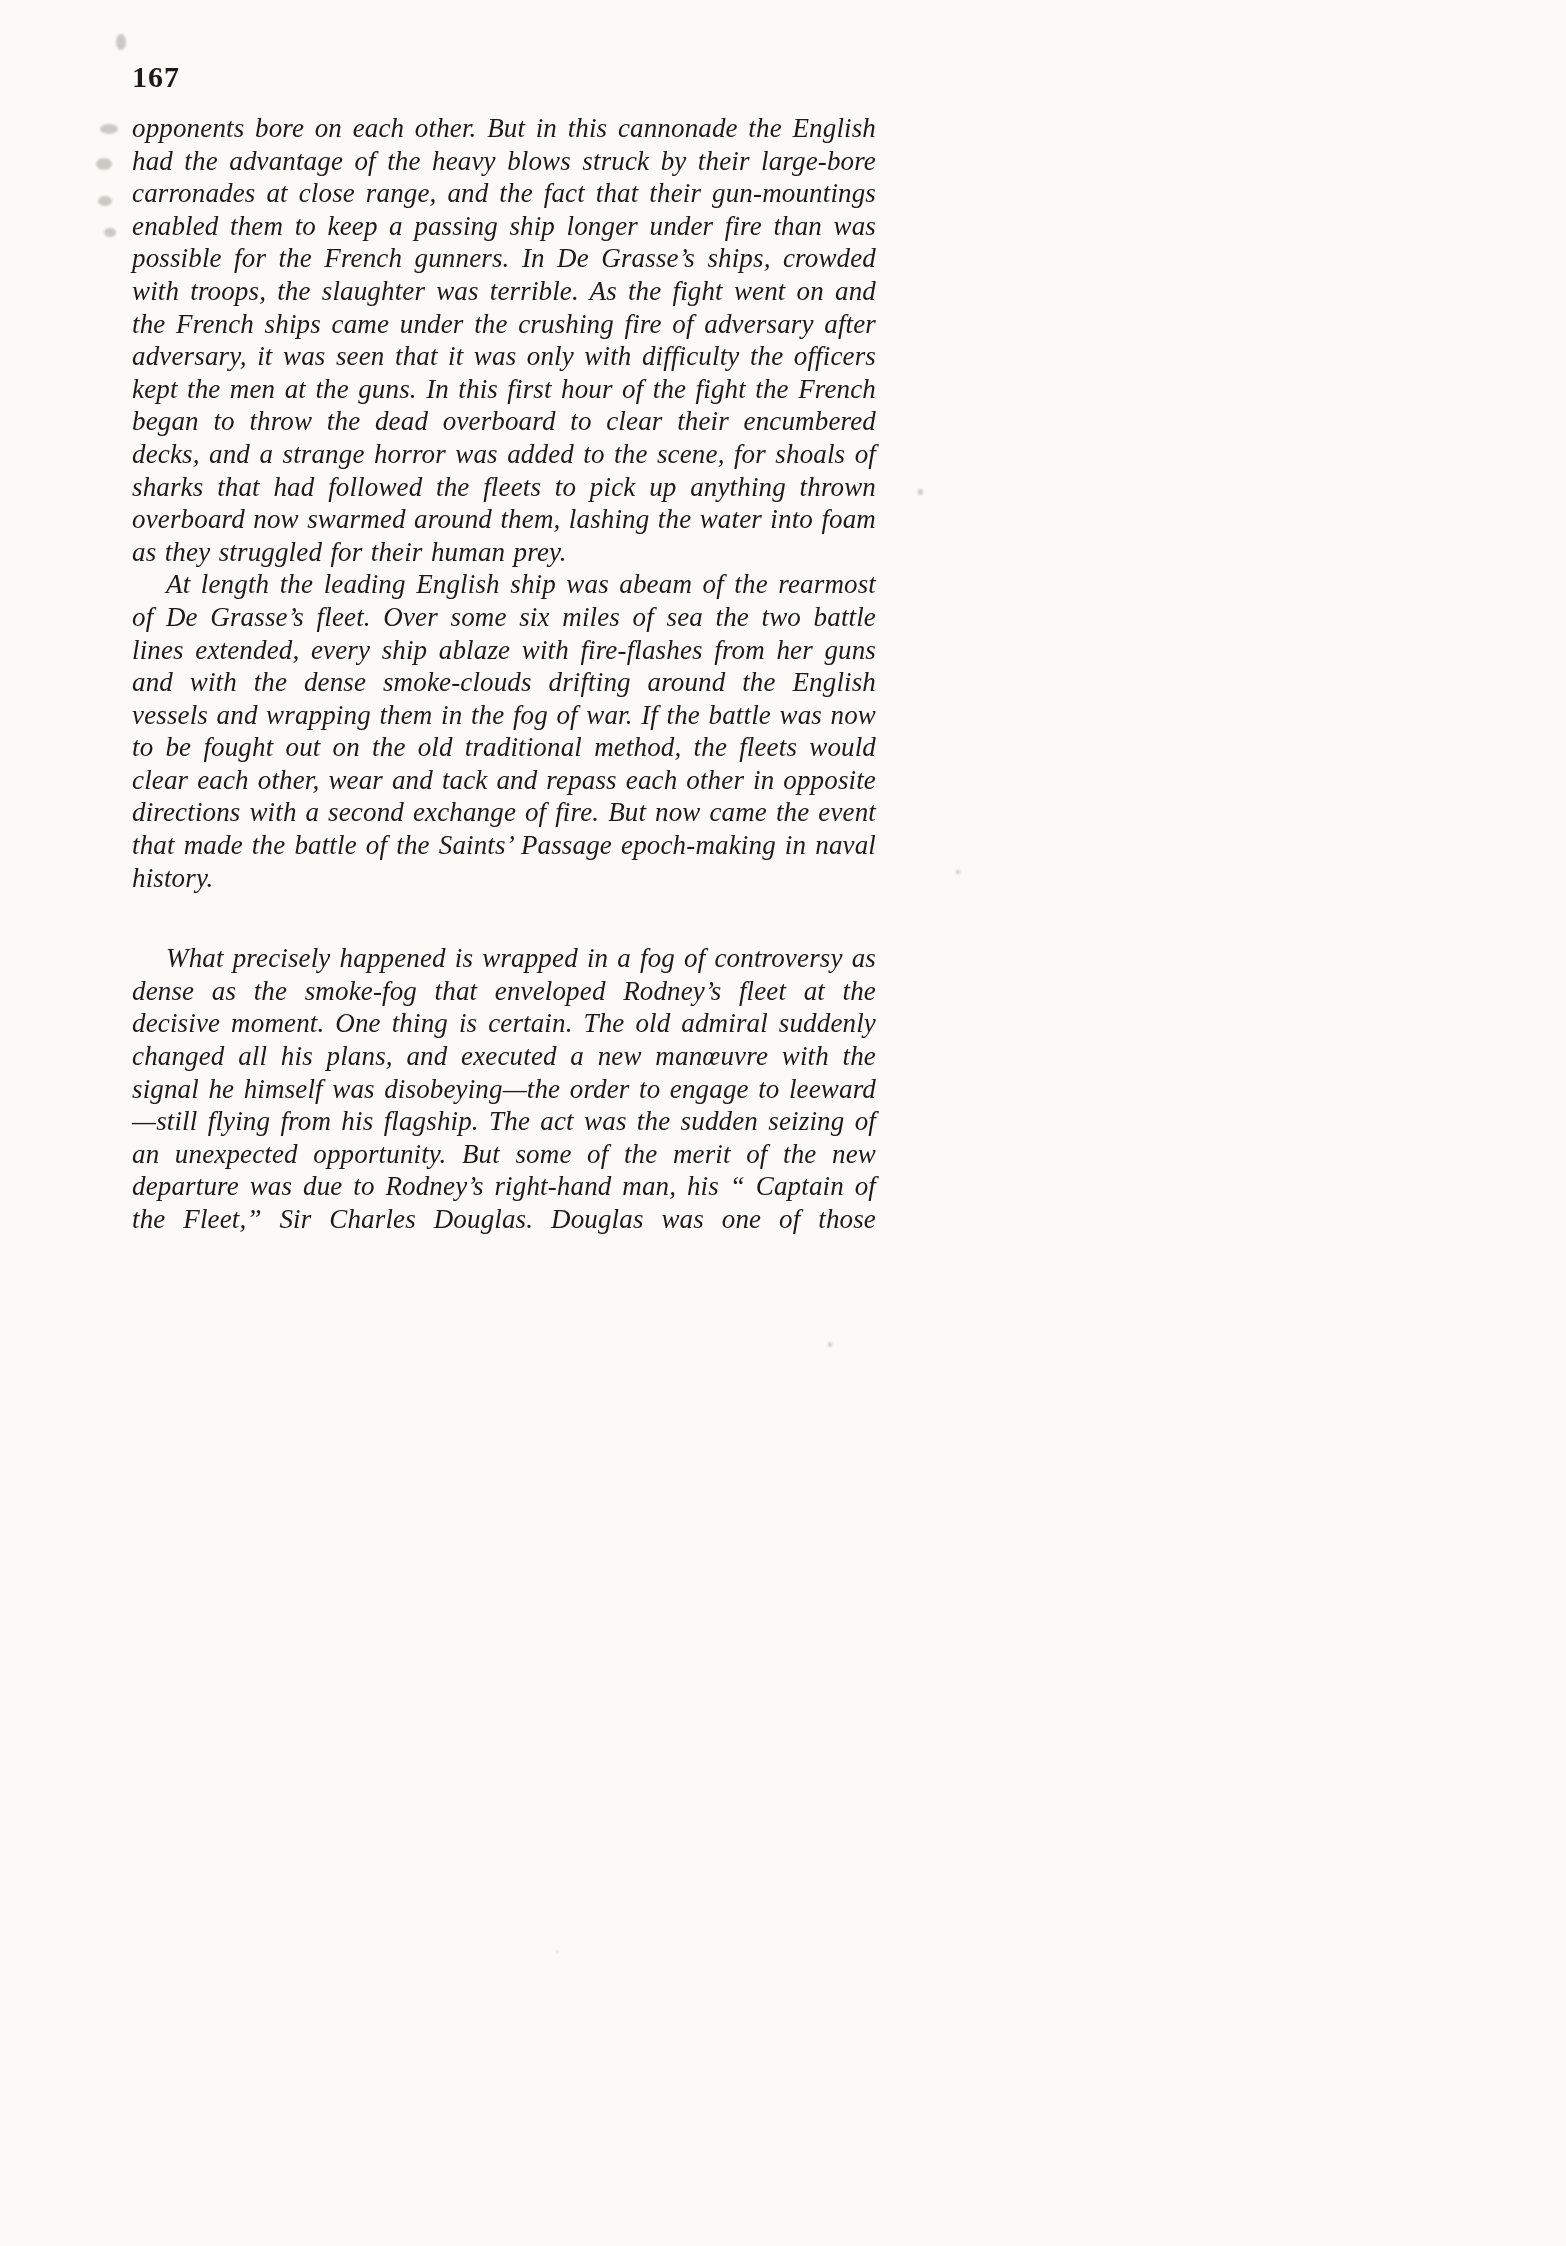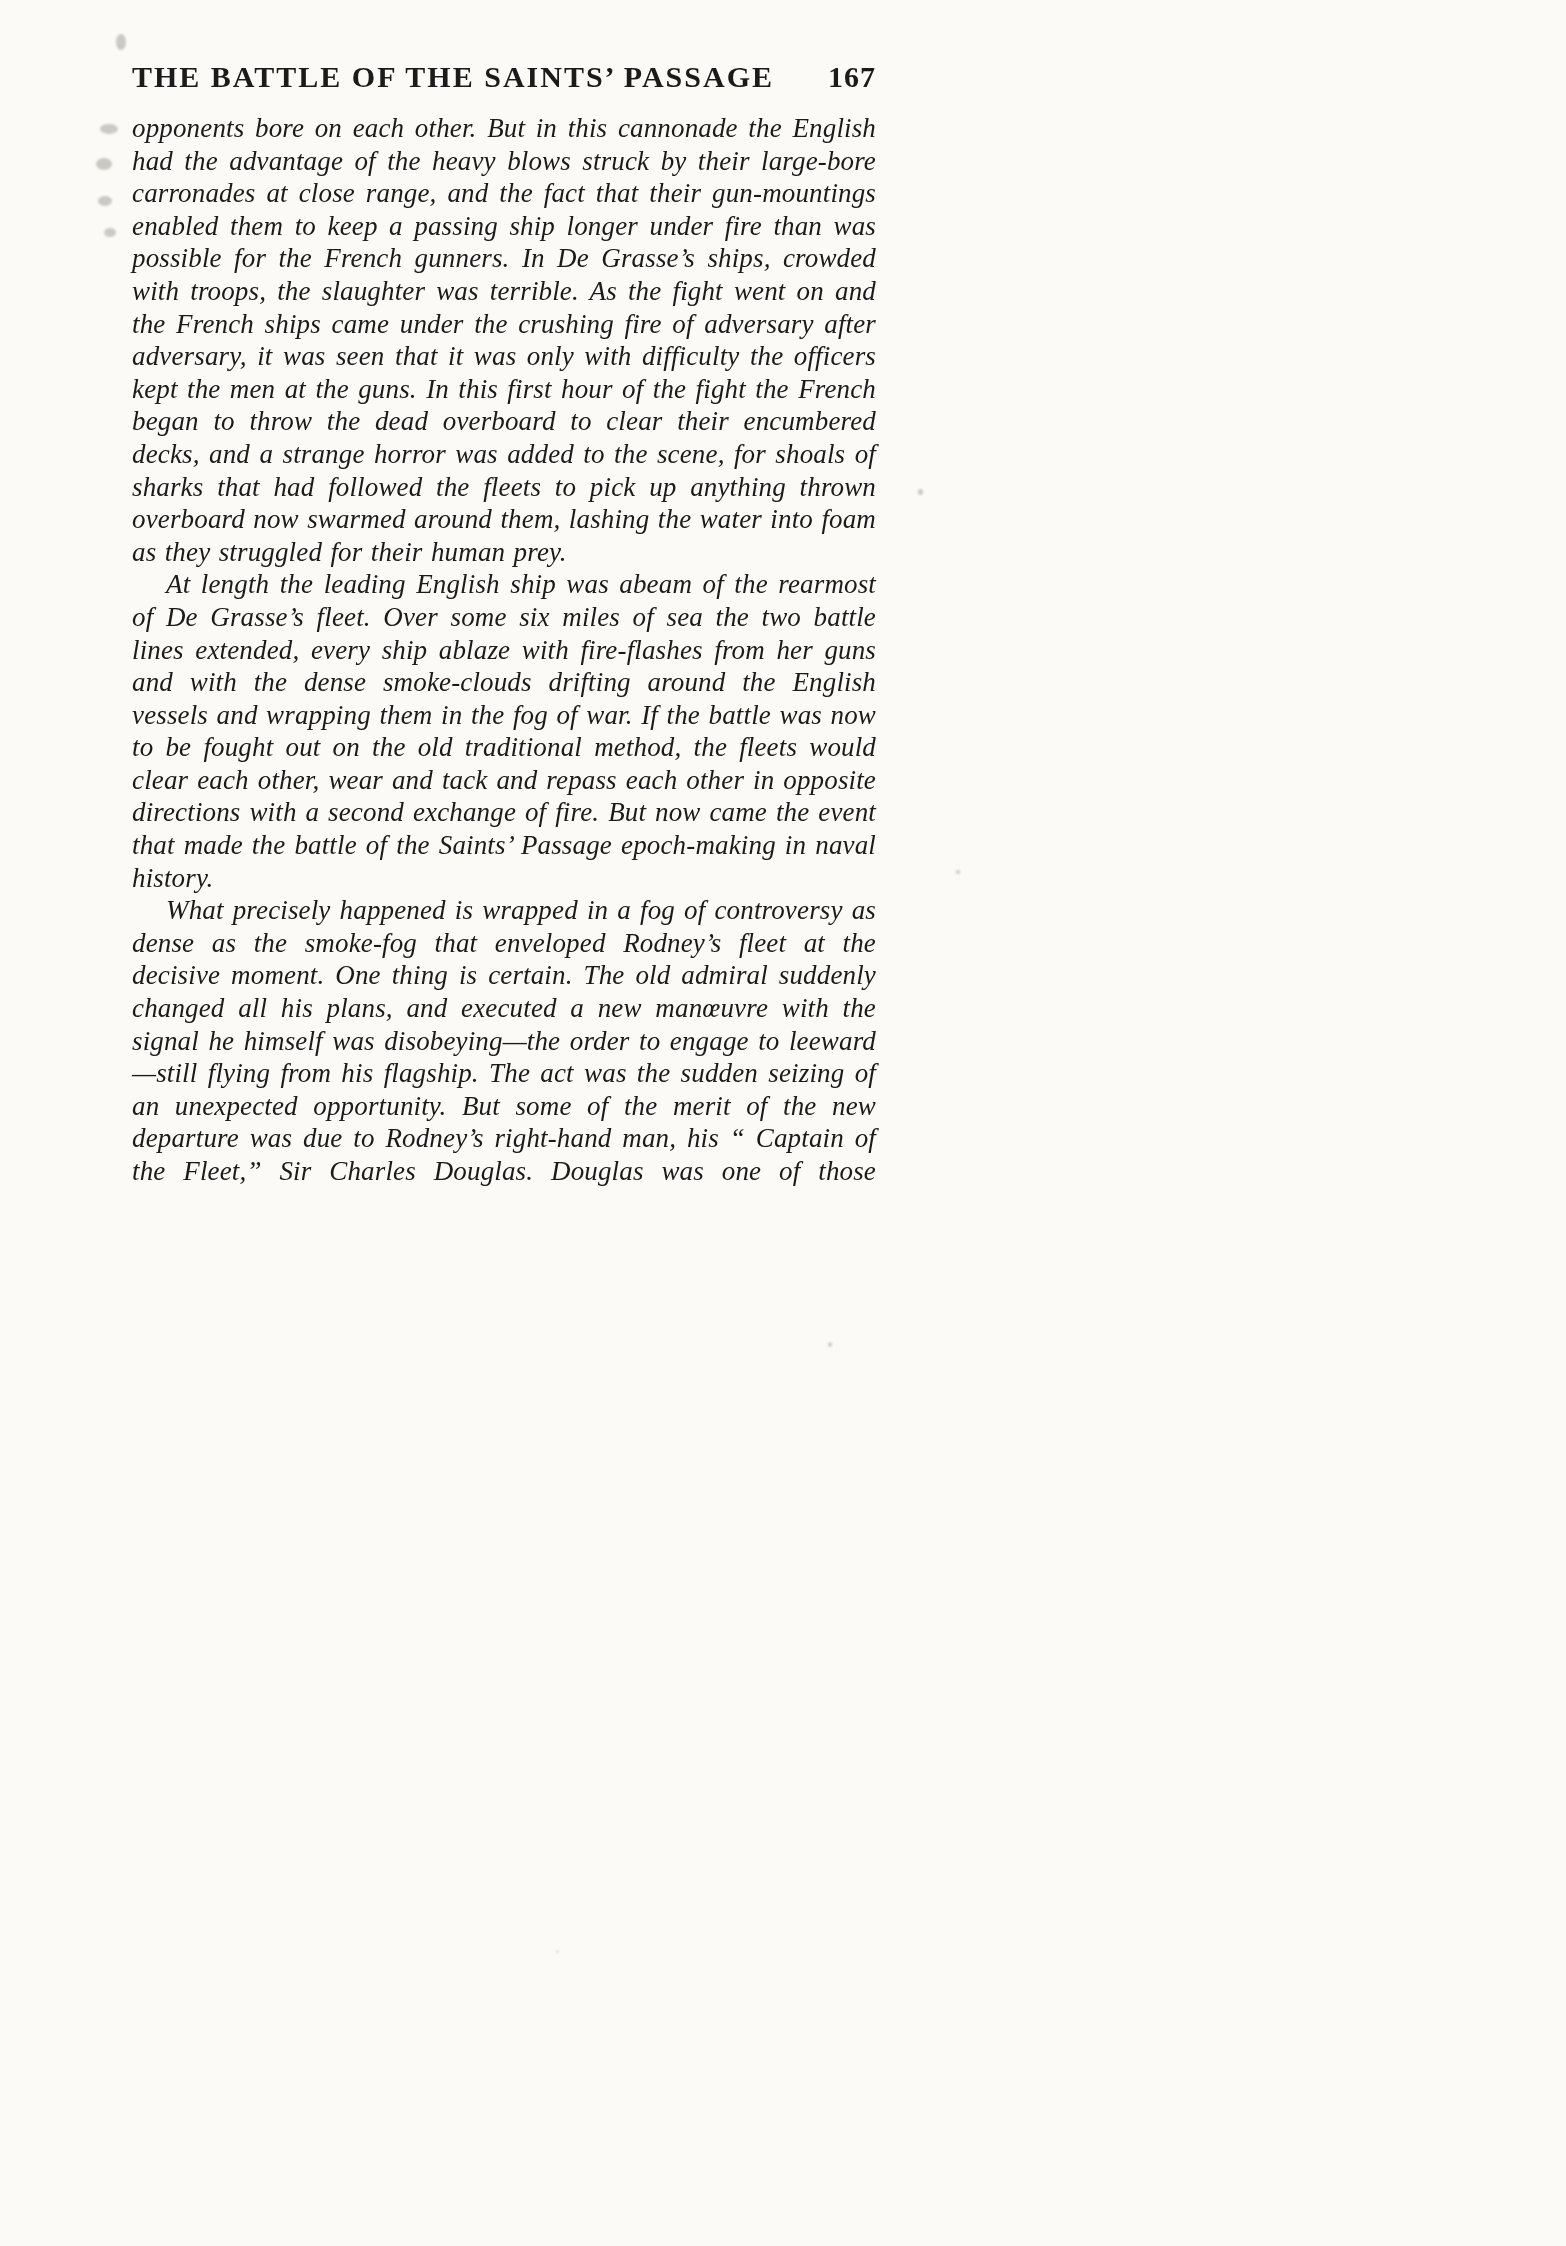--- a/index.html
+++ b/index.html
@@ -42,38 +42,37 @@
   }
   .para {
     font-size: 27px;
     line-height: 32.6px;
     text-align: justify;
     letter-spacing: 0.15px;
     word-spacing: 1.5px;
     font-style: italic;
   }
   .para.indent { text-indent: 34px; }
-  .para.continues { text-align-last: justify; }
+  .para.continues { text-align-last: justify; margin-top: 48px; }
   .artifact {
     position: absolute;
     background: #7c7a72;
     border-radius: 50%;
     opacity: 0.38;
     filter: blur(1px);
   }
 </style>
 </head>
 <body>
 
 <div class="page">
 
   <div class="text-block">
 
     <div class="running-header">
-      <span>THE BATTLE OF THE SAINTS’ PASSAGE</span>
       <span class="pagenum">167</span>
     </div>
 
     <p class="para">opponents bore on each other.  But in this cannonade the English had the advantage of the heavy blows struck by their large-bore carronades at close range, and the fact that their gun-mountings enabled them to keep a passing ship longer under fire than was possible for the French gunners.  In De Grasse’s ships, crowded with troops, the slaughter was terrible.  As the fight went on and the French ships came under the crushing fire of adversary after adversary, it was seen that it was only with difficulty the officers kept the men at the guns.  In this first hour of the fight the French began to throw the dead overboard to clear their encumbered decks, and a strange horror was added to the scene, for shoals of sharks that had followed the fleets to pick up anything thrown overboard now swarmed around them, lashing the water into foam as they struggled for their human prey.</p>
 
     <p class="para indent">At length the leading English ship was abeam of the rearmost of De Grasse’s fleet.  Over some six miles of sea the two battle lines extended, every ship ablaze with fire-flashes from her guns and with the dense smoke-clouds drifting around the English vessels and wrapping them in the fog of war.  If the battle was now to be fought out on the old traditional method, the fleets would clear each other, wear and tack and repass each other in opposite directions with a second exchange of fire.  But now came the event that made the battle of the Saints’ Passage epoch-making in naval history.</p>
 
     <p class="para indent continues">What precisely happened is wrapped in a fog of controversy as dense as the smoke-fog that enveloped Rodney’s fleet at the decisive moment.  One thing is certain.  The old admiral suddenly changed all his plans, and executed a new manœuvre with the signal he himself was disobeying—the order to engage to leeward—still flying from his flagship.  The act was the sudden seizing of an unexpected opportunity.  But some of the merit of the new departure was due to Rodney’s right-hand man, his “ Captain of the Fleet,” Sir Charles Douglas.  Douglas was one of those</p>
 
   </div>

